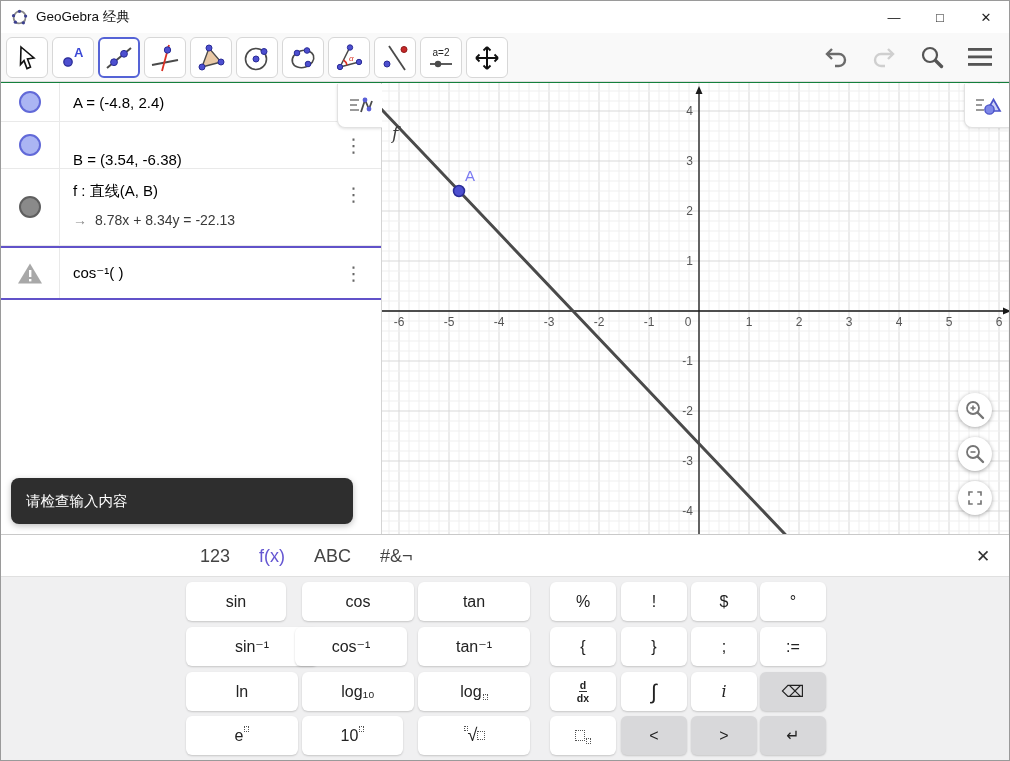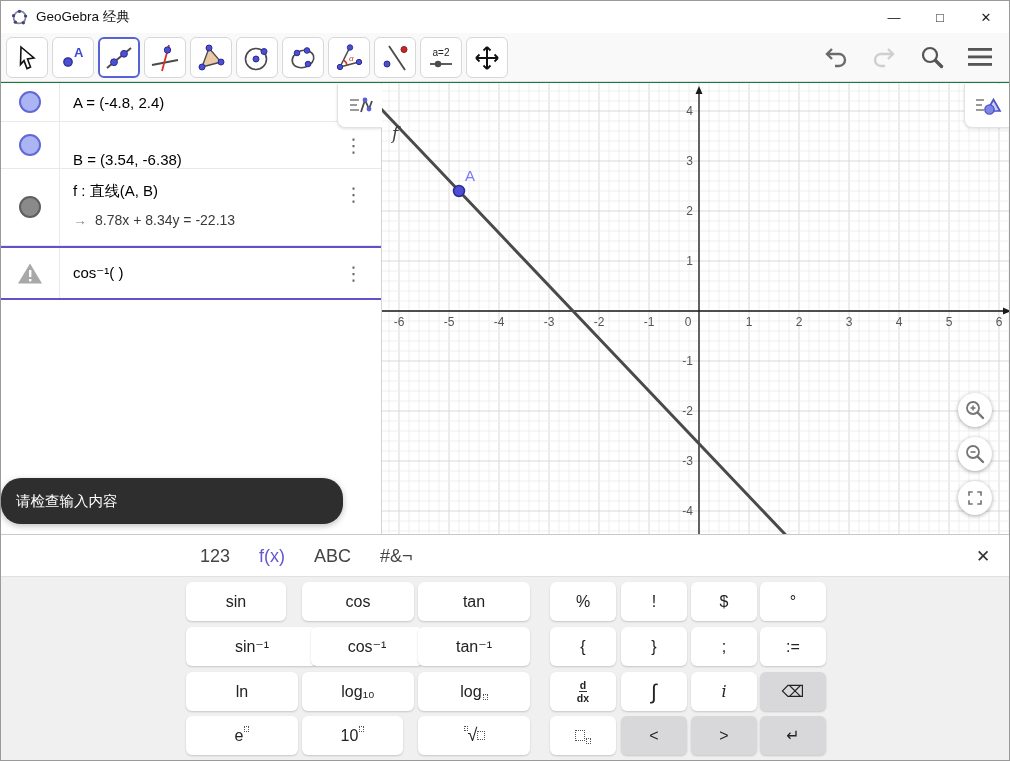--- a/index.html
+++ b/index.html
@@ -36,22 +36,22 @@
   .circ.gray{background:#8a8a8a;border:2px solid #5f5f5f;}
   .atext{flex:1;padding:0 0 0 13px;font-size:15px;color:#000;}
   .amain{display:block;}
   .asub{display:block;font-size:14px;color:#3a3a3a;margin-top:11px;}
   .asub .arr{color:#888;margin-right:8px;}
   .akebab{position:absolute;right:12px;background:transparent;border:0;color:#666;
           font-size:19px;line-height:1;padding:2px 6px;}
   .stylebtn{position:absolute;width:45px;height:44px;background:#fff;border:1px solid #e2e2e2;
             border-top:0;border-right:0;border-radius:0 0 0 8px;display:flex;align-items:center;
             justify-content:center;box-shadow:0 1px 3px rgba(0,0,0,.12);padding:0;}
-  .toast{position:absolute;left:0;top:395px;width:342px;height:46px;background:#2e2e2e;
-         border-radius:20px;color:#fff;font-size:14.5px;display:flex;align-items:center;
+  .toast{position:absolute;left:10px;top:395px;width:342px;height:46px;background:#2e2e2e;
+         border-radius:8px;color:#fff;font-size:14.5px;display:flex;align-items:center;
          padding-left:15px;box-shadow:0 2px 6px rgba(0,0,0,.25);}
   
   .graphics{position:absolute;left:381px;top:82px;width:629px;height:451px;background:#fff;}
   .zbtn{position:absolute;left:576px;width:34px;height:34px;border-radius:50%;background:#fff;
         border:0;box-shadow:0 1px 4px rgba(0,0,0,.35);display:flex;align-items:center;
         justify-content:center;padding:0;}
   
   .keyboard{position:absolute;left:0;top:533px;width:1010px;height:228px;background:#f0f0f1;
             border-top:1px solid #c9c9c9;}
   .tabbar{position:absolute;left:0;top:0;width:100%;height:42px;background:#fff;
@@ -441,21 +441,21 @@
           <button class="ktab">ABC</button>
           <button class="ktab">#&amp;¬</button>
         </div>
       <button class="kclose">✕</button>
     </div>
     <div id="keys">
         <button class="key" style="left: 185px; top: 47px; width: 100px;">sin</button>
         <button class="key" style="left: 301px; top: 47px; width: 112px;">cos</button>
         <button class="key" style="left: 417px; top: 47px; width: 112px;">tan</button>
         <button class="key" style="left: 185px; top: 92px; width: 132px;">sin⁻¹</button>
-        <button class="key" style="left: 310px; top: 92px; width: 112px;">cos⁻¹</button>
+        <button class="key" style="left: 294px; top: 92px; width: 112px;">cos⁻¹</button>
         <button class="key" style="left: 417px; top: 92px; width: 112px;">tan⁻¹</button>
         <button class="key" style="left: 185px; top: 137px; width: 112px;">ln</button>
         <button class="key" style="left: 301px; top: 137px; width: 112px;">log₁₀</button>
         <button class="key" style="left: 417px; top: 137px; width: 112px;">log<span class="db sm subpos"></span></button>
         <button class="key" style="left: 185px; top: 181px; width: 112px;">e<span class="db sm suppos"></span></button>
         <button class="key" style="left: 301px; top: 181px; width: 101px;">10<span class="db sm suppos"></span></button>
         <button class="key" style="left: 417px; top: 181px; width: 112px;">
           <span class="db sm suppos" style="width:4px;height:5px;"></span>
           <span style="font-size:18px;">√</span>
           <span class="db"></span>

